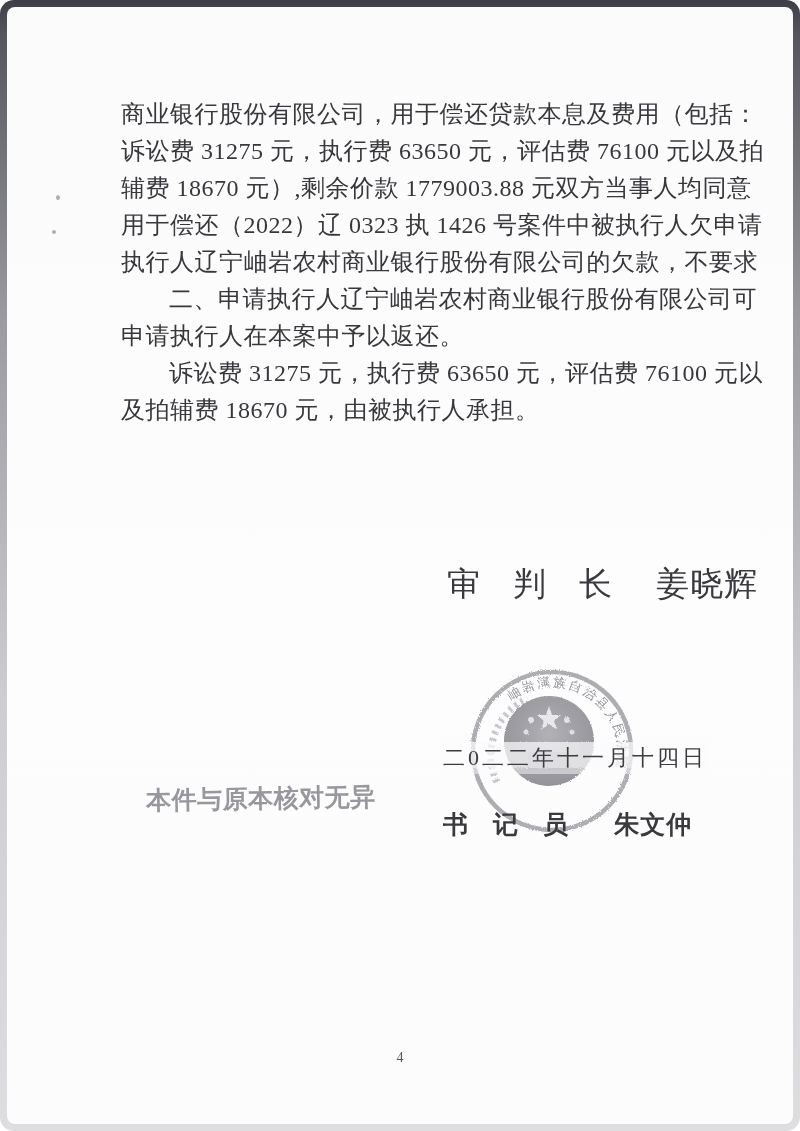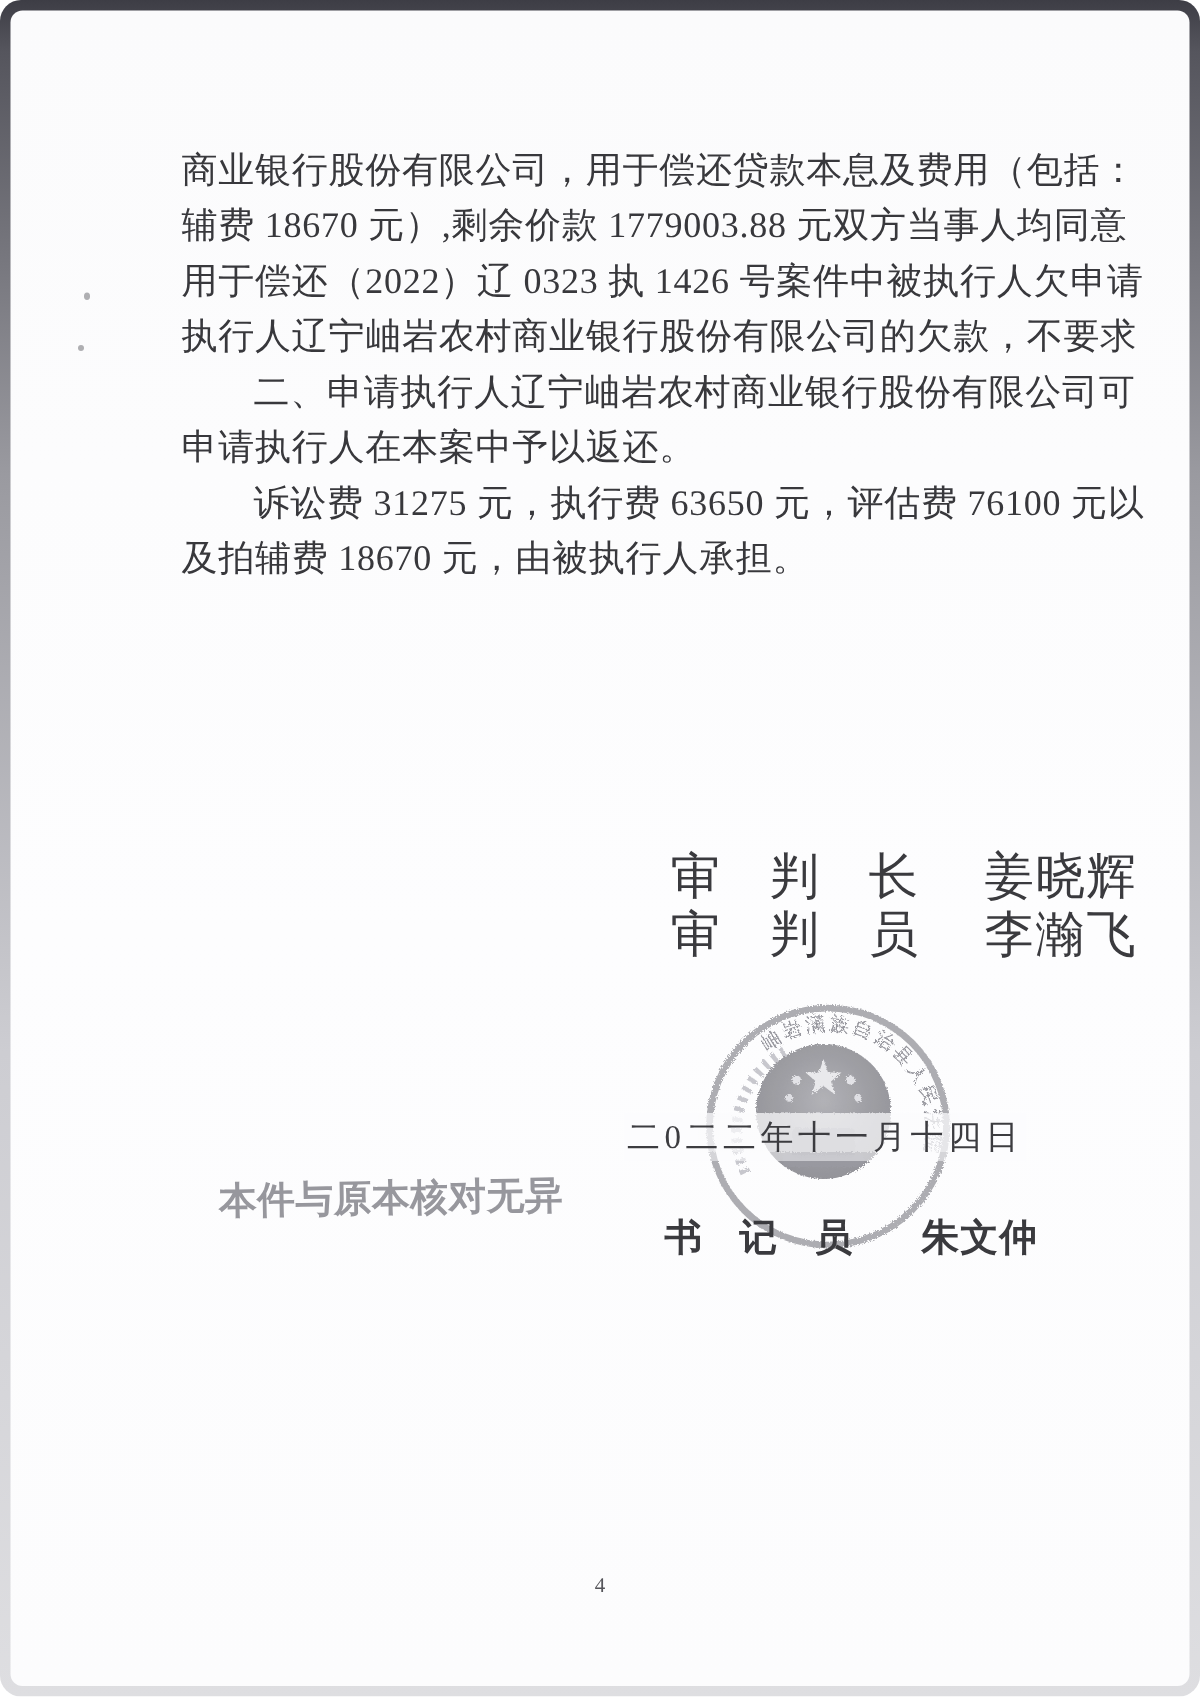--- a/index.html
+++ b/index.html
@@ -32,21 +32,21 @@
   .sig-block{position:absolute;left:447px;top:562px;font-size:33px;color:#3a3a3e;}
   .sig-row{height:39px;white-space:nowrap;}
   .sig-row .role{display:inline-block;}
   .sig-row .name{display:inline-block;margin-left:36px;letter-spacing:1px;}
 
   
   .seal{position:absolute;left:465px;top:664px;width:174px;height:174px;z-index:1;opacity:0.9;}
 
   
   .date-line{
-    position:absolute;left:416px;top:742px;z-index:3;
+    position:absolute;left:441px;top:742px;z-index:3;
     font-size:22px;letter-spacing:3px;color:#3c3c40;
     background:rgba(252,252,253,0.5);padding:1px 2px;white-space:nowrap;
   }
 
   
   .clerk-row{position:absolute;left:443px;top:808px;z-index:3;font-size:25px;color:#3a3a3e;white-space:nowrap;font-weight:bold;}
   .clerk-row .name{margin-left:40px;letter-spacing:1px;}
 
   
   .stamp-note{
@@ -67,37 +67,34 @@
 </head>
 <body>
 
 <div class="frame">
   <div class="sheet"></div>
 
   <div class="content">
 
     <div class="body-text">
       <div class="line">商业银行股份有限公司，用于偿还贷款本息及费用（包括：</div>
+      <div class="line">诉讼费 31275 元，执行费 63650 元，评估费 76100 元以及拍</div>
       <div class="line">辅费 18670 元）,剩余价款 1779003.88 元双方当事人均同意</div>
       <div class="line">用于偿还（2022）辽 0323 执 1426 号案件中被执行人欠申请</div>
       <div class="line">执行人辽宁岫岩农村商业银行股份有限公司的欠款，不要求</div>
       <div class="line indent">二、申请执行人辽宁岫岩农村商业银行股份有限公司可</div>
       <div class="line">申请执行人在本案中予以返还。</div>
       <div class="line indent">诉讼费 31275 元，执行费 63650 元，评估费 76100 元以</div>
       <div class="line">及拍辅费 18670 元，由被执行人承担。</div>
     </div>
 
     <div class="sig-block">
       <div class="sig-row">
         <span class="role">审　判　长</span>
         <span class="name">姜晓辉</span>
-      </div>
-      <div class="sig-row">
-        <span class="role">审　判　员</span>
-        <span class="name">李瀚飞</span>
       </div>
     </div>
 
     <svg class="seal" viewBox="0 0 174 174">
       <defs>
         <radialGradient id="emblemG" cx="50%" cy="42%" r="60%">
           <stop offset="0%" stop-color="#a2a2a8"></stop>
           <stop offset="55%" stop-color="#8c8c92"></stop>
           <stop offset="100%" stop-color="#7d7d84"></stop>
         </radialGradient>

